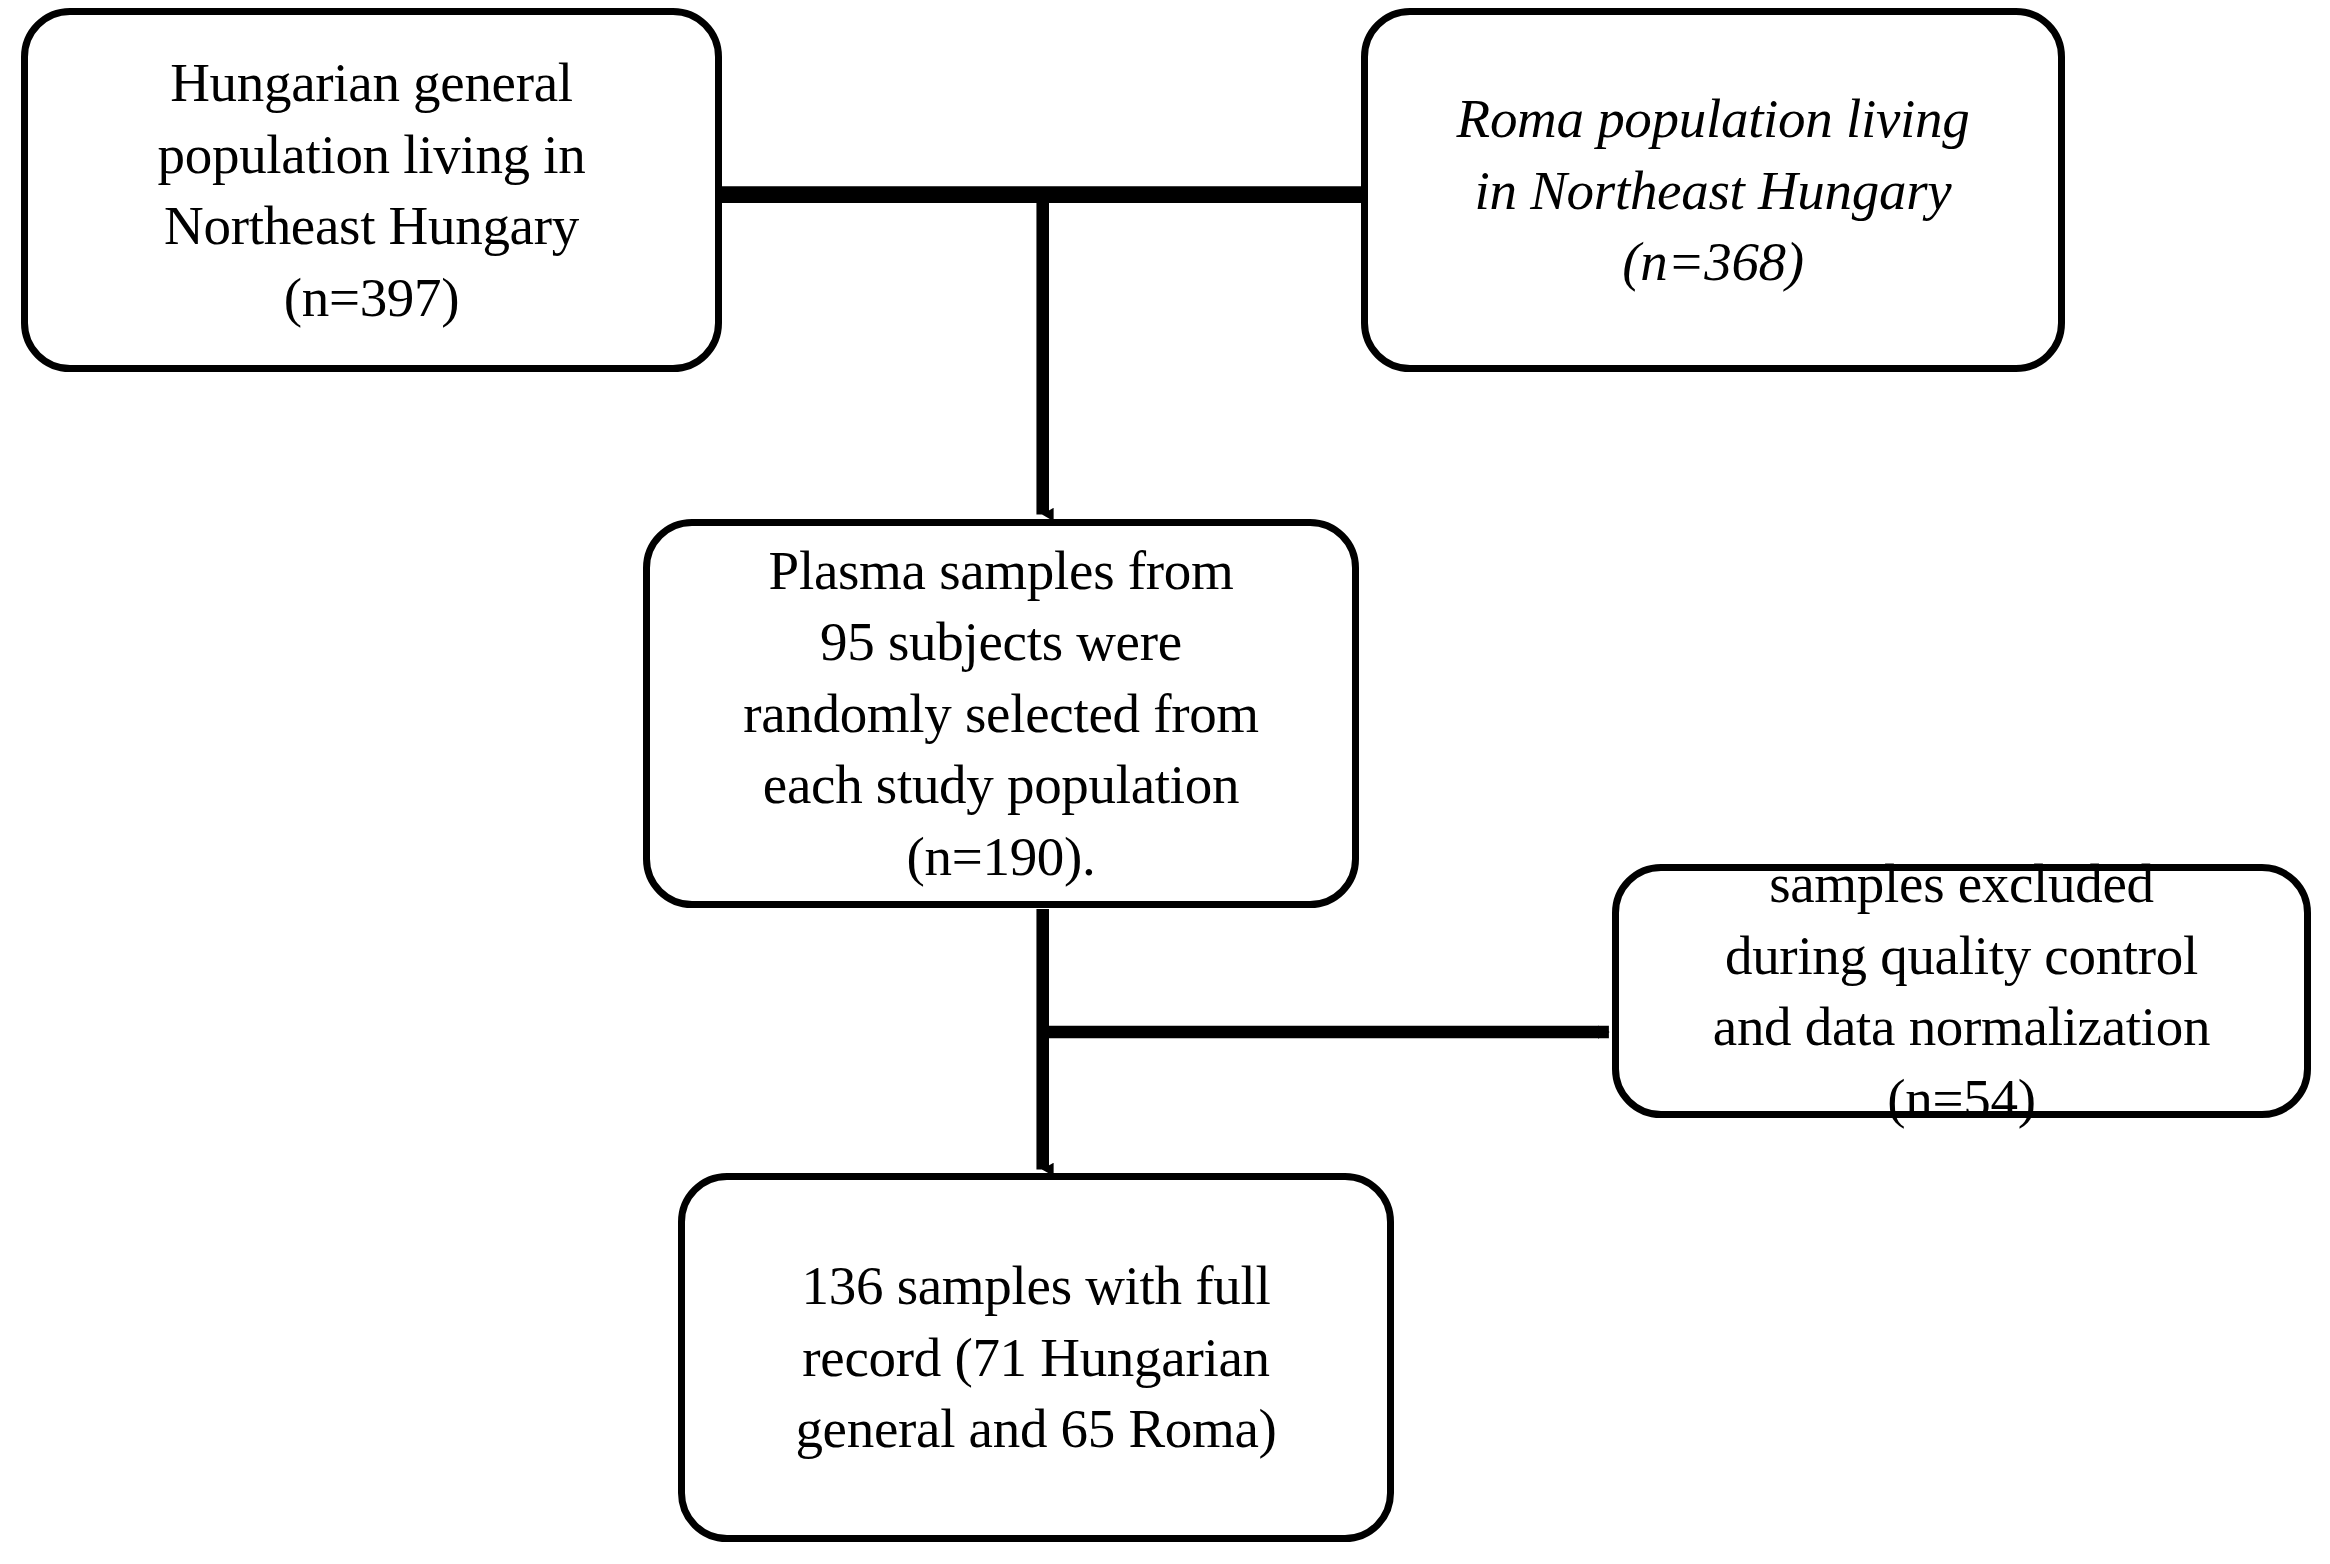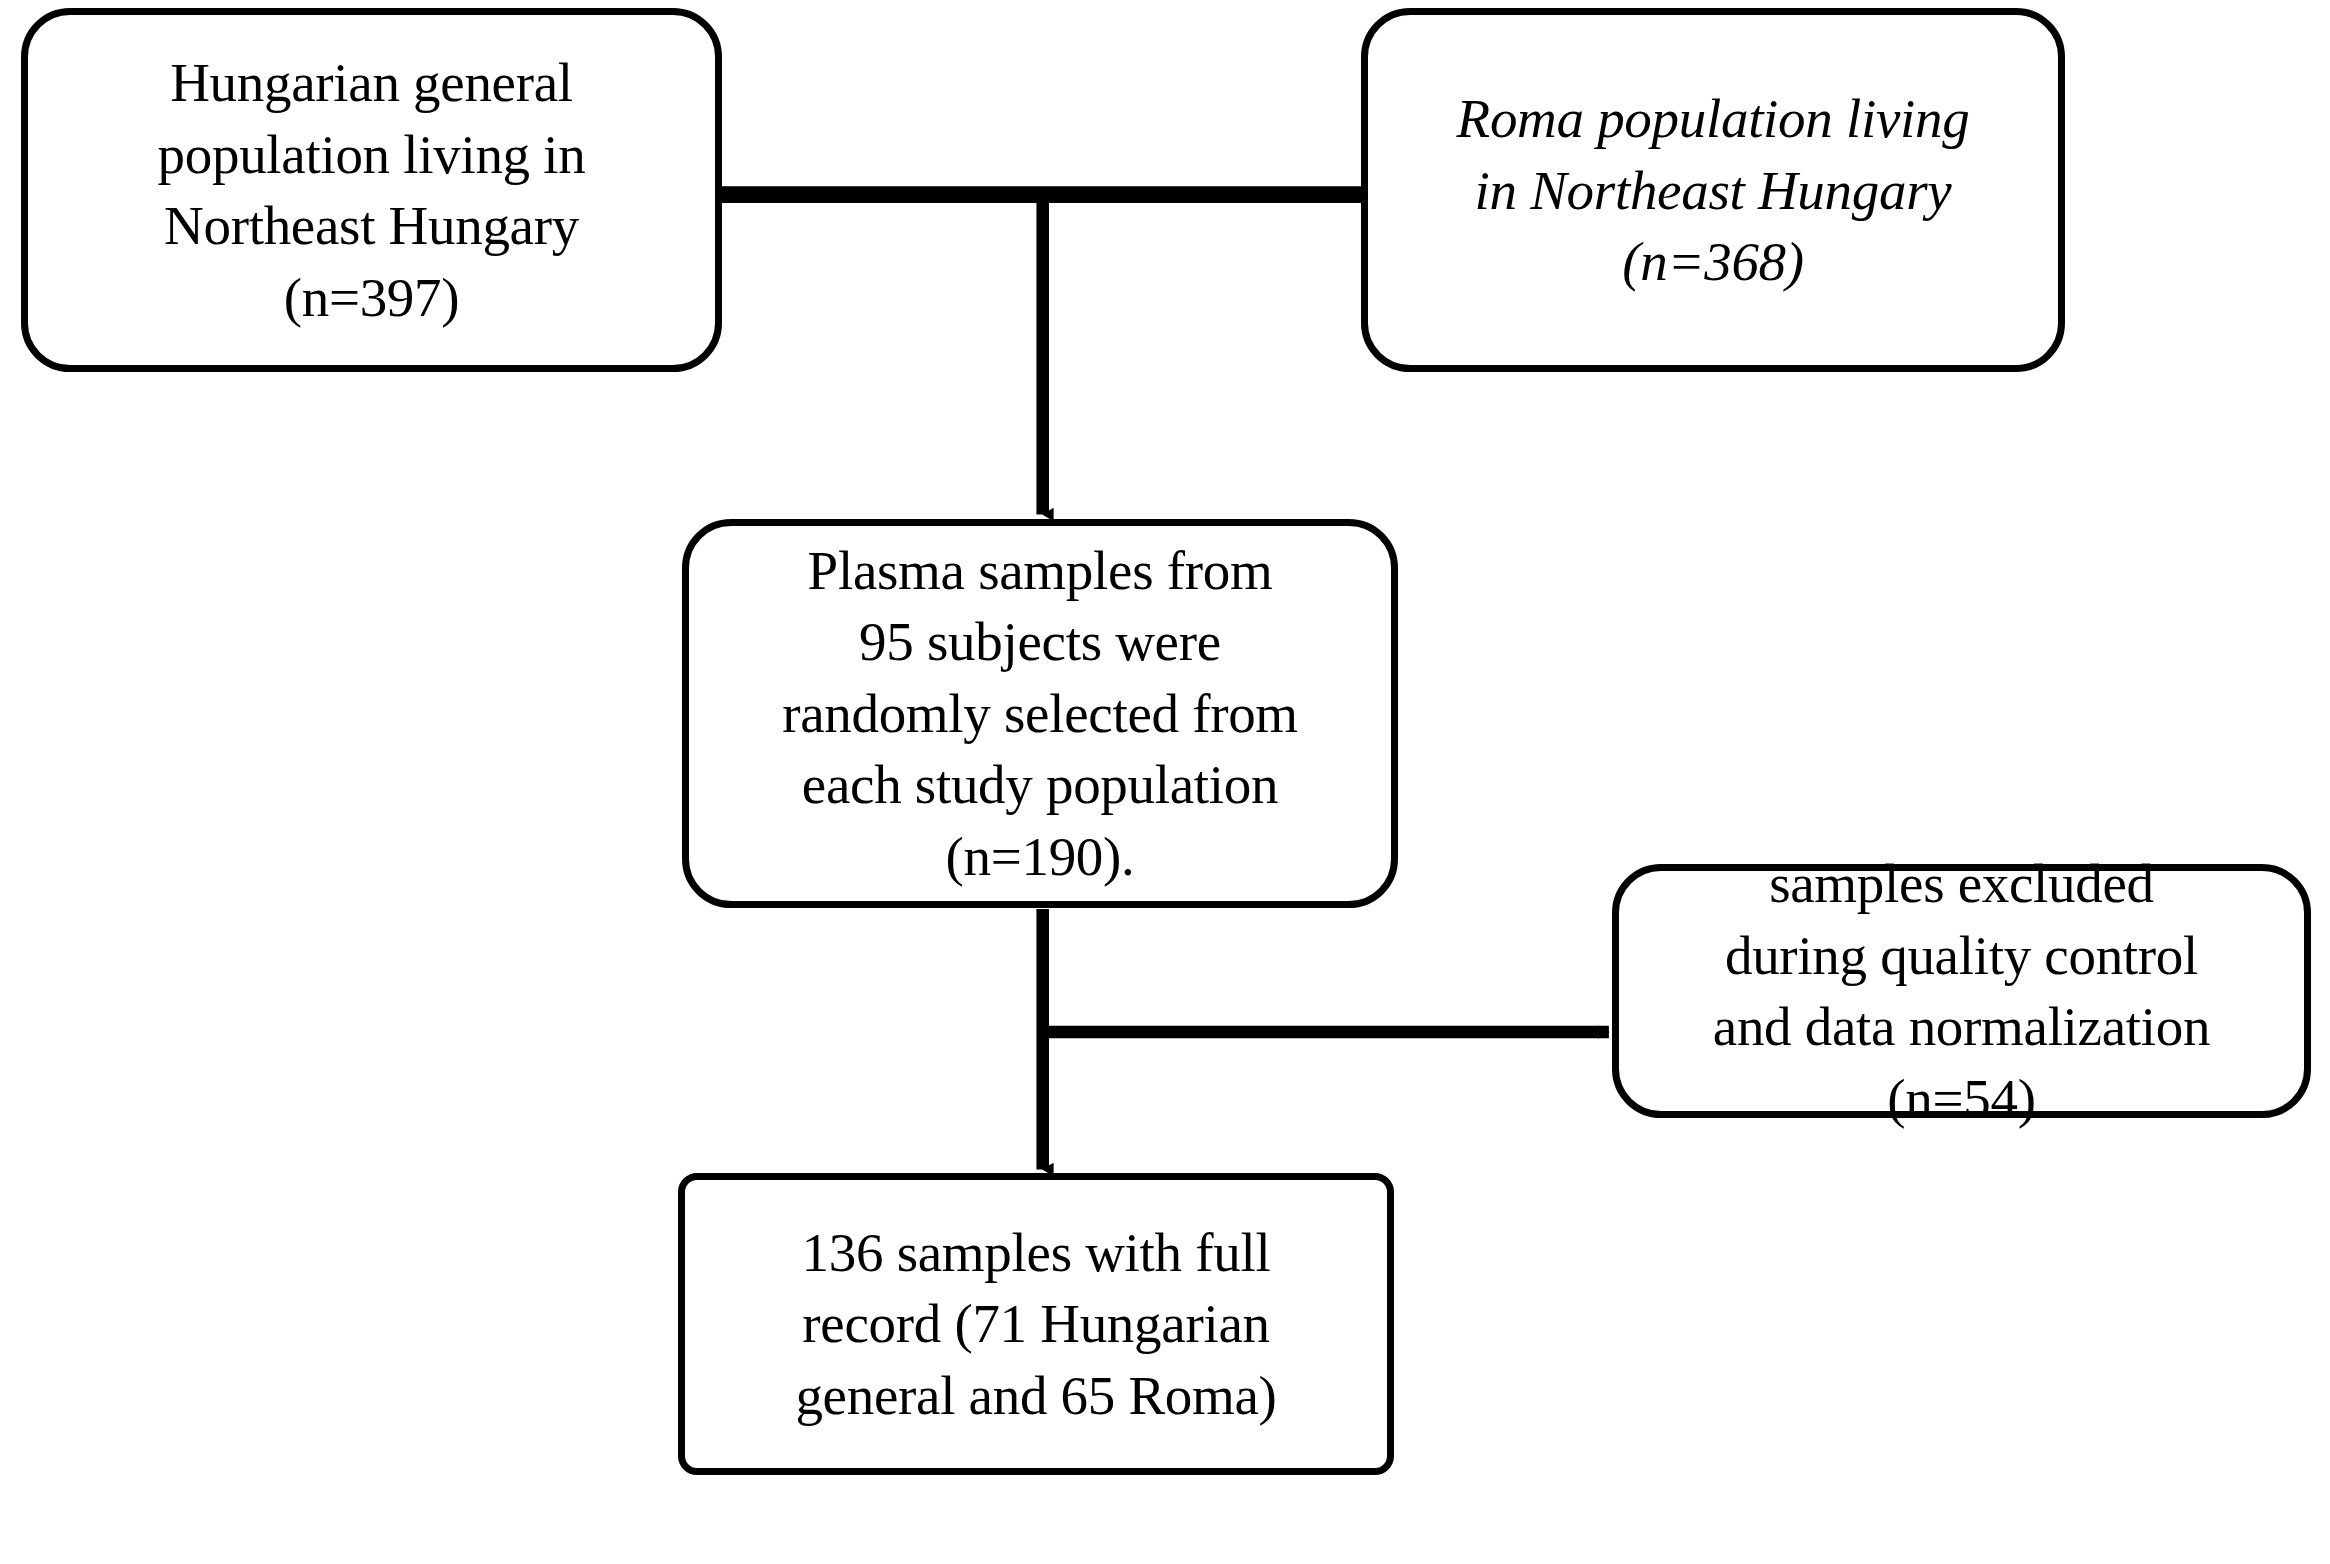--- a/index.html
+++ b/index.html
@@ -53,27 +53,27 @@
   }
 
   
   #node-hungarian-general {
     left: 21px;  top: 8.4px;   width: 701px;  height: 364px;
   }
   #node-roma {
     left: 1361px; top: 8.4px;  width: 704px;  height: 364px; font-style: italic;
   }
   #node-plasma-samples {
-    left: 682px;  top: 519px;  width: 716px; height: 389px;
+    left: 643px;  top: 519px;  width: 716px; height: 389px;
   }
   #node-samples-excluded {
     left: 1612px; top: 864px; width: 699px; height: 254px;
   }
   #node-final-samples {
-    left: 678px;  top: 1173px; width: 716px; height: 302px; border-radius: 19px;
+    left: 678px;  top: 1173px; width: 716px; height: 369px;
   }
 </style>
 </head>
 <body>
 
 <div id="canvas">
 
   <svg id="edges" viewBox="0 0 2782 1868" xmlns="http://www.w3.org/2000/svg">
     <defs>
       <marker id="arrow-down" markerWidth="16" markerHeight="14" refX="8" refY="13" orient="auto" markerUnits="userSpaceOnUse">

